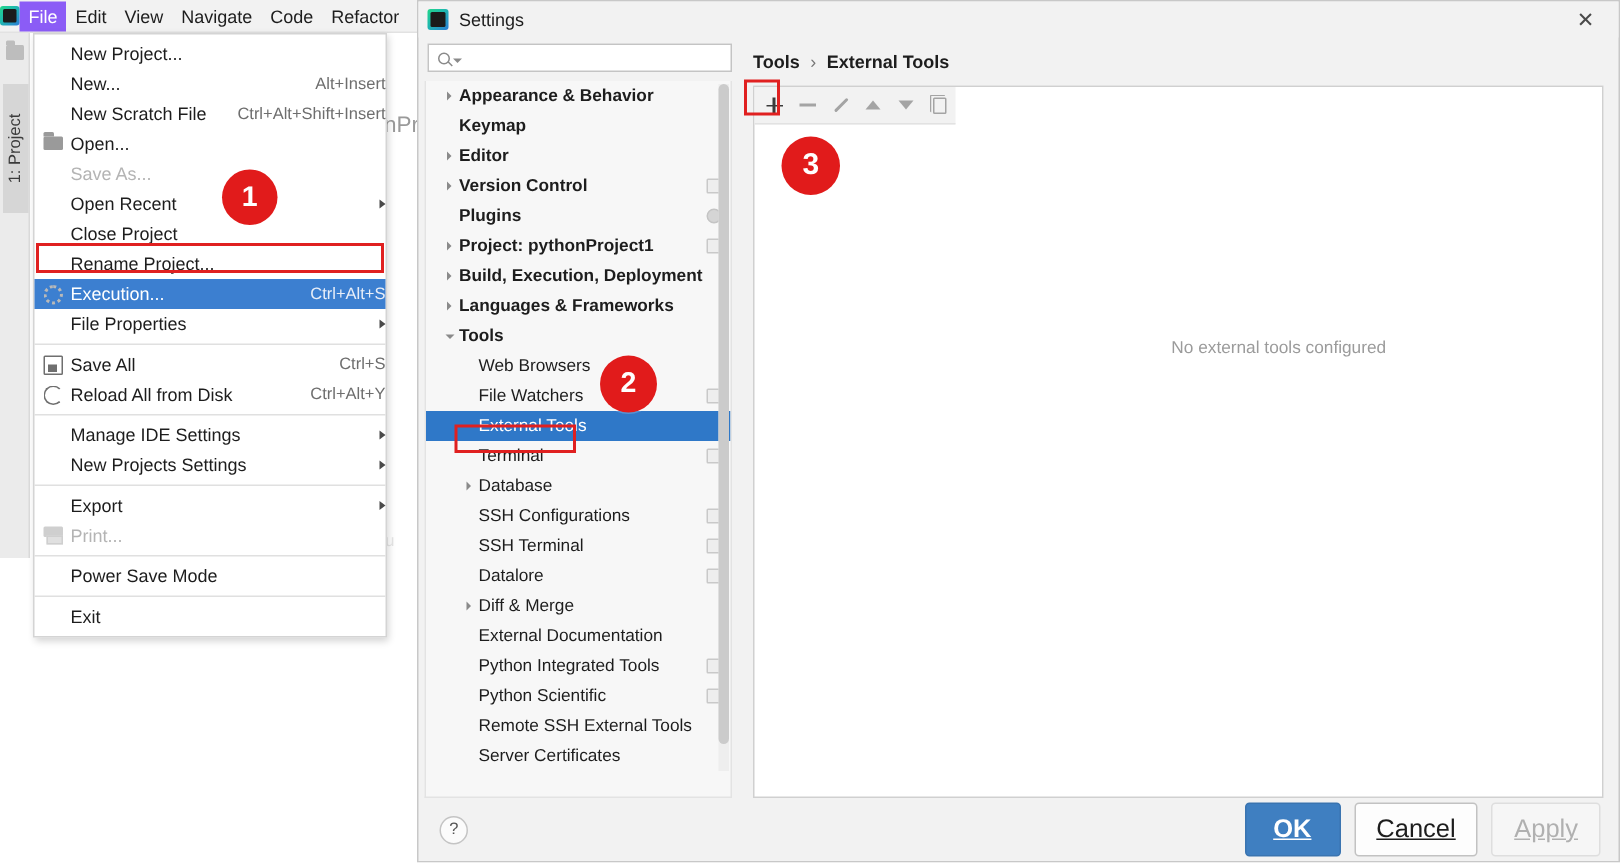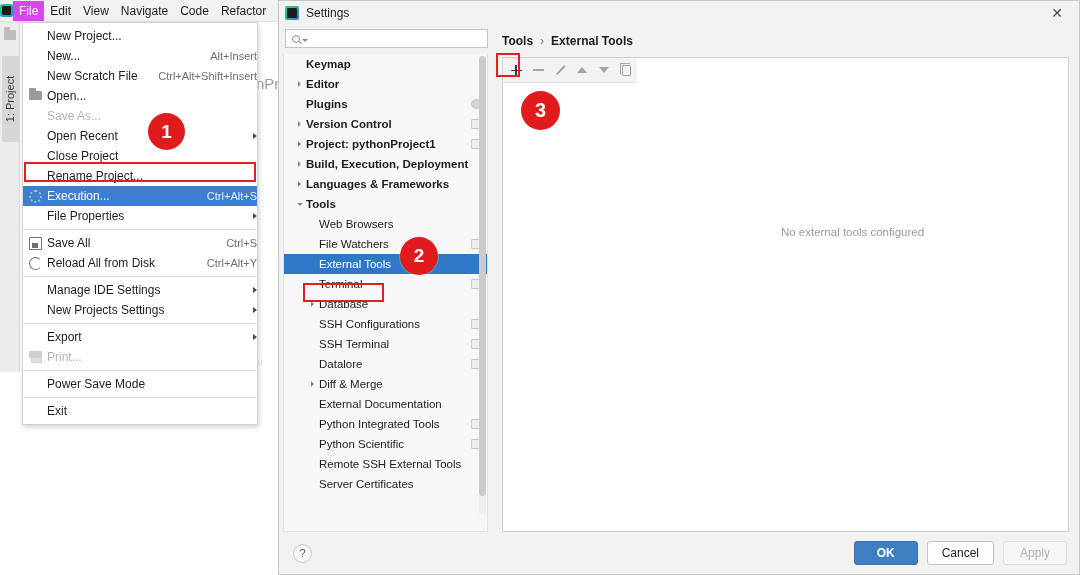--- a/index.html
+++ b/index.html
@@ -27,21 +27,21 @@
     width:13px; height:13px; background:linear-gradient(135deg,#21d789 0%,#1fb6b0 45%,#2b7bd6 100%);
     border-radius:2px; position:relative;
   }
   .ide-logo .glyph:after{
     content:""; position:absolute; left:2px; top:2px; width:9px; height:9px;
     background:#1b1b1b; border-radius:1px;
   }
   .menubar-item {
     padding:3px 6px; font-size:12px; color:#1d1d1d; white-space:nowrap; cursor:default;
   }
-  .menubar-item.active { background:#d946ef; color:#ffffff; }
+  .menubar-item.active { background:#8b5cf6; color:#ffffff; }
 
   .ide-left-strip {
     position:absolute; left:0; top:22px; width:20px; height:350px; background:#ebebeb;
     border-right:1px solid #dcdcdc;
   }
   .ide-left-strip .folder-icon{
     position:absolute; left:4px; top:8px; width:12px; height:10px;
     background:#bdbdbd; border-radius:1px;
   }
   .ide-left-strip .folder-icon:before{
@@ -251,23 +251,23 @@
   
   .dlg-footer{
     height:42px; flex:0 0 auto; display:flex; align-items:center; padding:0 12px 0 14px;
   }
   .help-btn{
     width:19px;height:19px;border:1px solid #c4c4c4;border-radius:50%;background:#fbfbfb;
     display:flex;align-items:center;justify-content:center;font-size:11px;color:#555; cursor:default;
   }
   .footer-spacer{ flex:1 1 auto; }
   .btn{
-    min-width:64px; height:24px; padding:0 14px; border:1px solid #c2c2c2; border-radius:3px;
-    background:#fdfdfd; font-size:12px; color:#1d1d1d; display:flex; align-items:center; justify-content:center;
-    margin-left:9px; cursor:default; font-family:"Liberation Sans", sans-serif;
+    min-width:64px; height:36px; padding:0 14px; border:1px solid #c2c2c2; border-radius:3px;
+    background:#fdfdfd; font-size:17px; color:#1d1d1d; display:flex; align-items:center; justify-content:center;
+    margin-left:9px; cursor:default; font-family:"Liberation Sans", sans-serif;text-decoration:underline;
   }
   .btn.primary{ background:#3f7fc1; border-color:#3a74b0; color:#ffffff; font-weight:bold; }
   .btn.disabled{ color:#b0b0b0; background:#f6f6f6; border-color:#dedede; }
 </style>
 </head>
 <body>
 
 <div id="root">
 
   <div class="ide-left-strip">
@@ -390,40 +390,46 @@
         <div class="search-wrap">
           <div class="search-box">
             <div class="search-icon"></div>
             <div class="search-caret"></div>
             <input class="search-input" type="text" placeholder="" style="">
           </div>
         </div>
         <div class="tree">
           <div class="tree-scroll" id="tree-nodes">
               <div class="tnode bold indent2">
+                <span class="arrow">
+                  <i></i>
+                </span>
+                <span class="tlabel">Appearance &amp; Behavior</span>
+              </div>
+              <div class="tnode bold indent2">
                 <span class="arrow"></span>
                 <span class="tlabel">Keymap</span>
               </div>
               <div class="tnode bold indent2">
                 <span class="arrow">
                   <i></i>
                 </span>
                 <span class="tlabel">Editor</span>
+              </div>
+              <div class="tnode bold indent2">
+                <span class="arrow">
+                  <i></i>
+                </span>
+                <span class="tlabel">Version Control</span>
+                <span class="endbadge"></span>
               </div>
               <div class="tnode bold indent2">
                 <span class="arrow"></span>
                 <span class="tlabel">Plugins</span>
                 <span class="endbadge circle"></span>
-              </div>
-              <div class="tnode bold indent2">
-                <span class="arrow">
-                  <i></i>
-                </span>
-                <span class="tlabel">Version Control</span>
-                <span class="endbadge"></span>
               </div>
               <div class="tnode bold indent2">
                 <span class="arrow">
                   <i></i>
                 </span>
                 <span class="tlabel">Project: pythonProject1</span>
                 <span class="endbadge"></span>
               </div>
               <div class="tnode bold indent2">
                 <span class="arrow">

